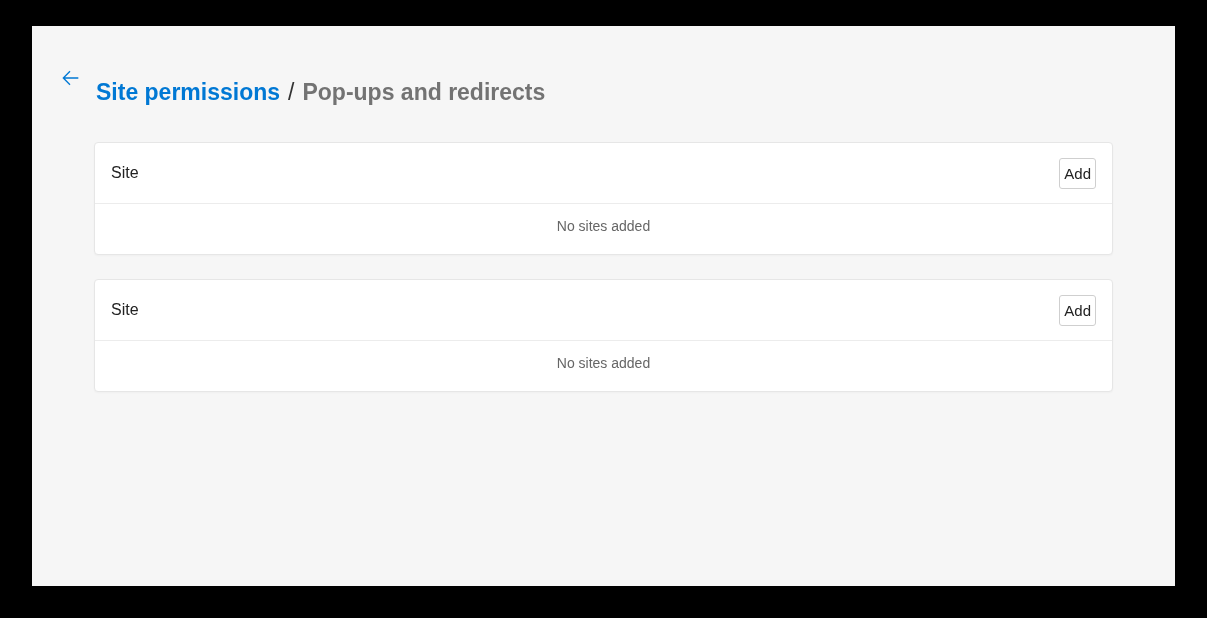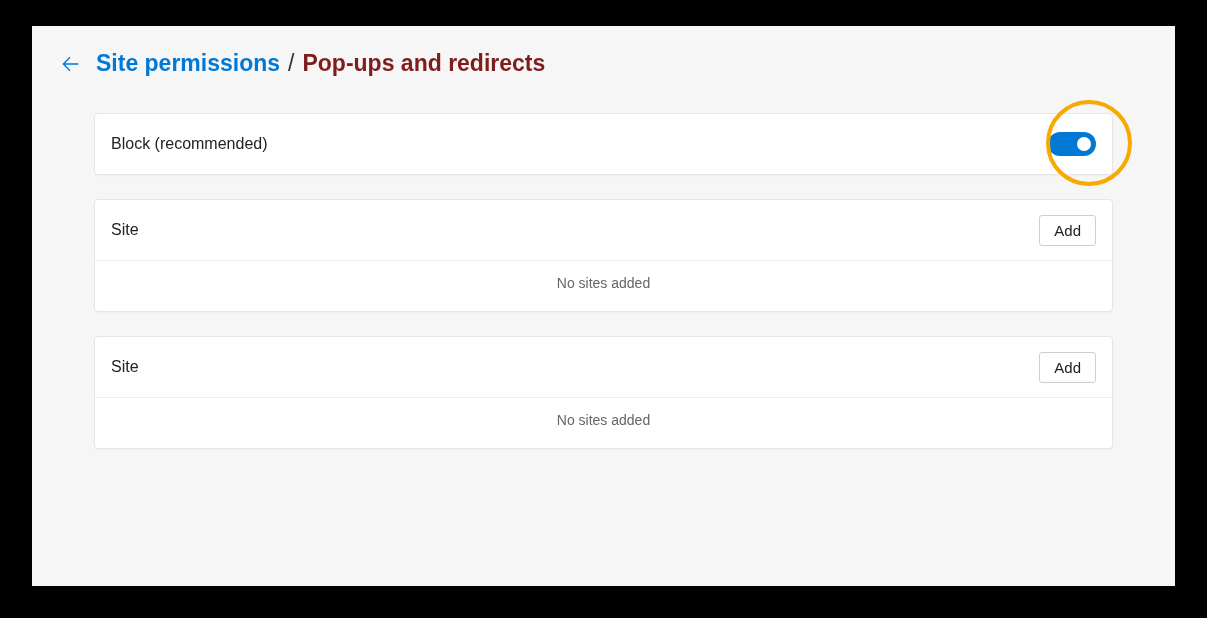--- a/index.html
+++ b/index.html
@@ -39,31 +39,32 @@
       stroke: #0078d4;
       stroke-width: 1.6;
       fill: none;
     }
     .breadcrumb {
       font-size: 23px;
       font-weight: 600;
       display: flex;
       align-items: flex-start;
       gap: 8px;
+      margin-top: 29px;
     }
     .breadcrumb-link {
       color: #0078d4;
       cursor: pointer;
     }
     .breadcrumb-sep {
       color: #333;
       font-weight: 400;
     }
     .breadcrumb-current {
-      color: #7f1d1d;
+      color: #737373;
     }
     .cards {
       margin: 0 34px;
       display: flex;
       flex-direction: column;
       gap: 24px;
     }
     .card {
       background: #fff;
       border: 1px solid #e6e6e6;
@@ -109,21 +110,21 @@
       border-radius: 50%;
       right: -20px;
       top: -14px;
       pointer-events: none;
       background: rgba(255,255,255,0);
     }
     .add-btn {
       background: #fff;
       border: 1px solid #cfcfcf;
       border-radius: 3px;
-      padding: 6px 14px;
+      padding: 6px 4px;
       font-size: 15px;
       color: #222;
       cursor: pointer;
       font-family: inherit;
     }
     .card-body {
       border-top: 1px solid #ececec;
       padding: 14px 28px 20px 28px;
       font-size: 14px;
       color: #666;
@@ -143,29 +144,20 @@
     </span>
     <div class="breadcrumb">
       <span class="breadcrumb-link">Site permissions</span>
       <span class="breadcrumb-sep">/</span>
       <span class="breadcrumb-current">Pop-ups and redirects</span>
     </div>
   </div>
 
   <div class="cards">
 
-    <div class="card" style="overflow:visible;">
-      <div class="row-main">
-        <span class="row-title">Block (recommended)</span>
-        <div class="toggle">
-          <div class="toggle-knob"></div>
-        </div>
-      </div>
-      <div class="highlight-ring"></div>
-    </div>
 
     <div class="card">
       <div class="row-main">
         <span class="row-title">Site</span>
         <button class="add-btn">Add</button>
       </div>
       <div class="card-body">
         <span>No sites added</span>
       </div>
     </div>

